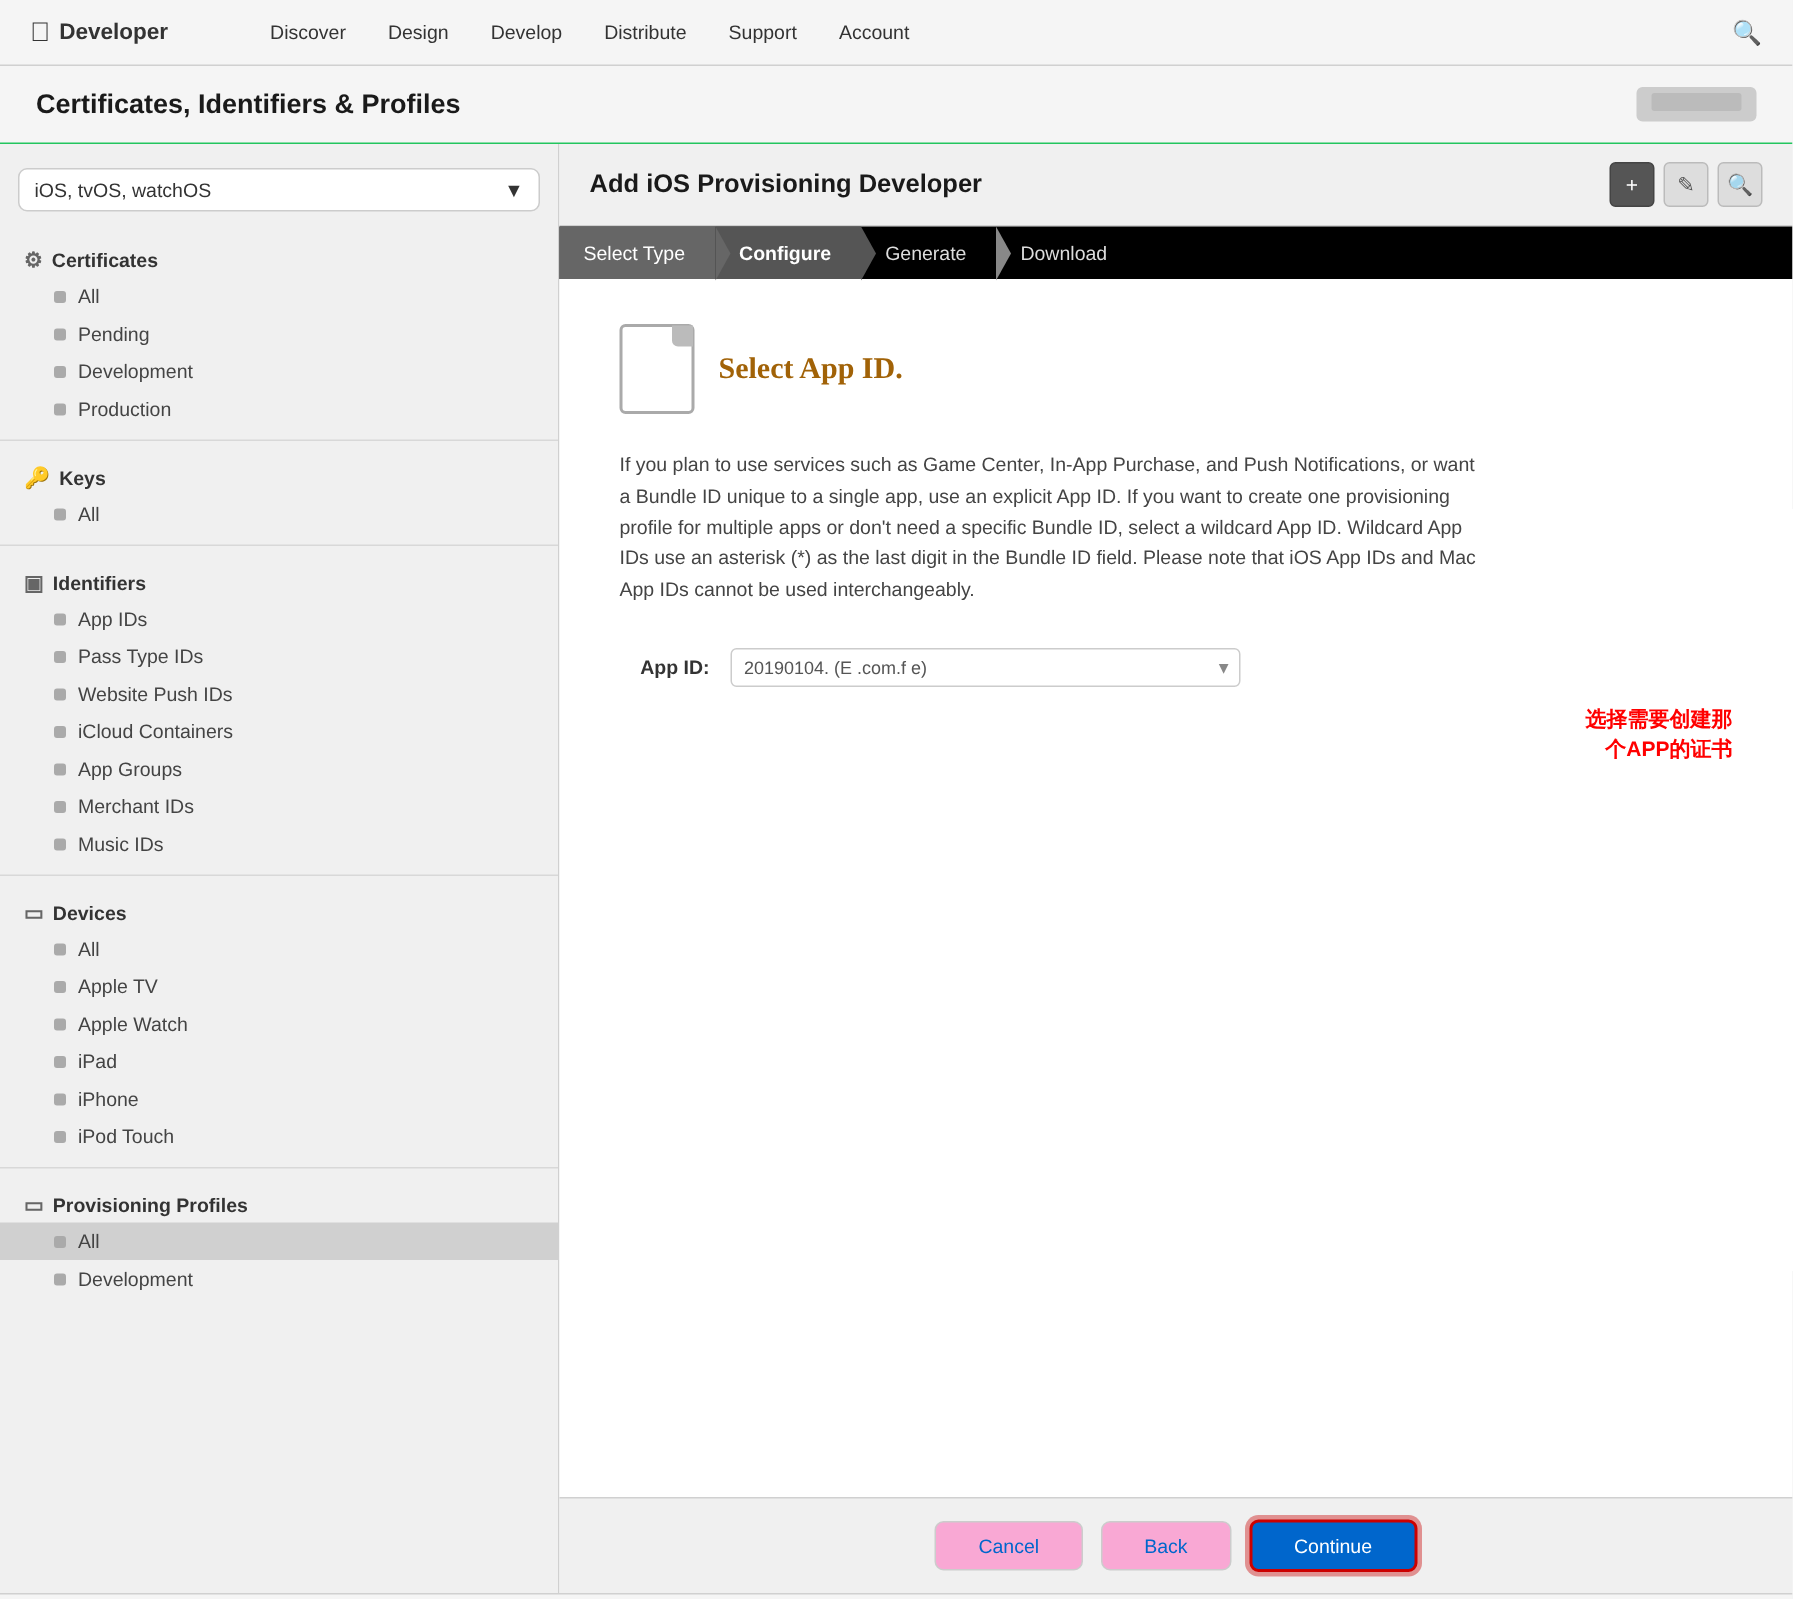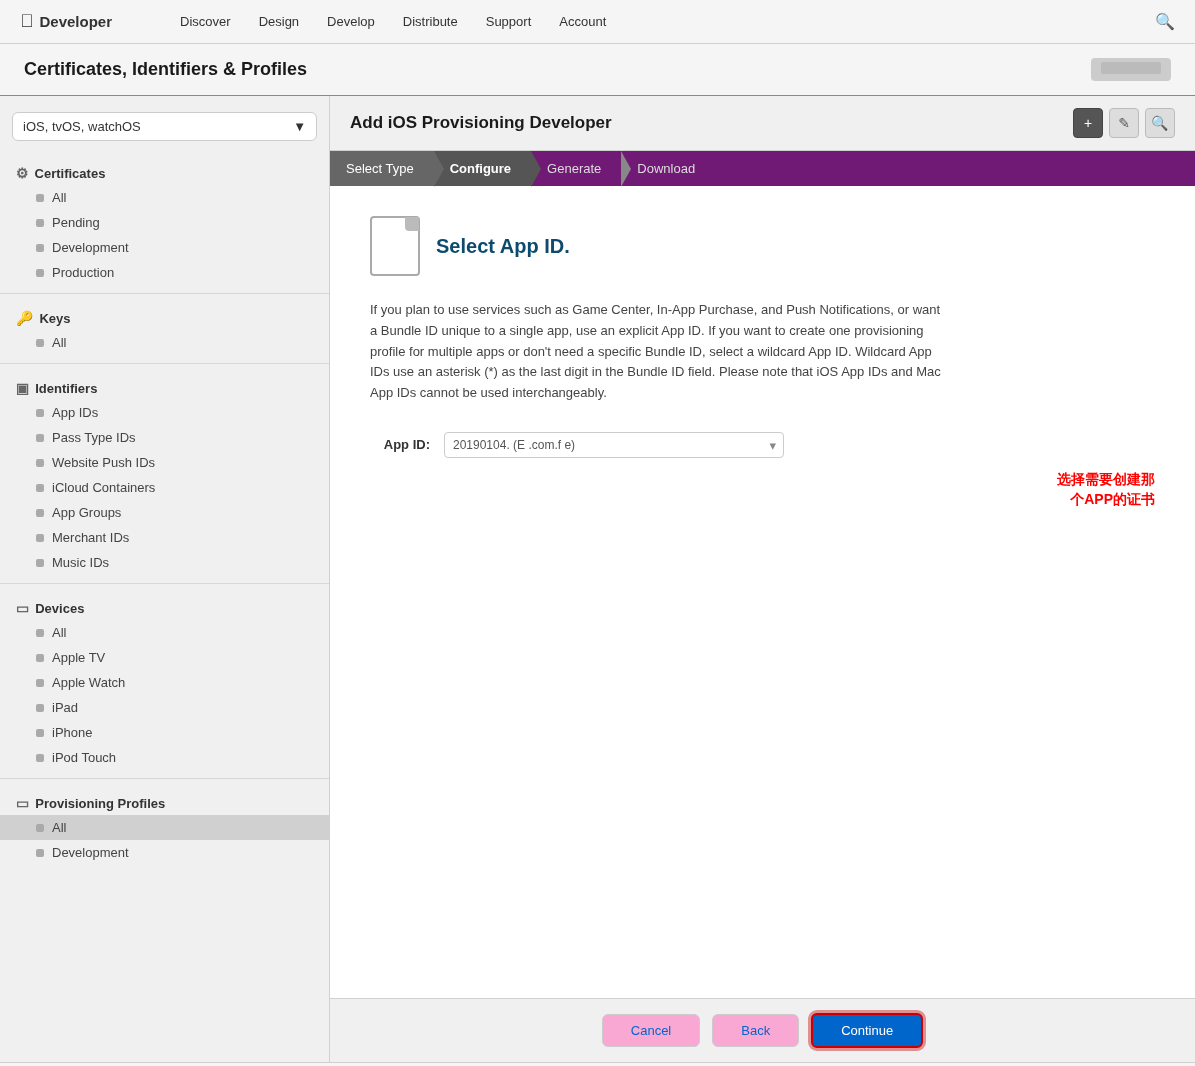--- a/index.html
+++ b/index.html
@@ -70,21 +70,21 @@
     }
 
     
     .main-layout {
       display: flex;
       min-height: calc(100vh - 100px);
     }
 
     
     .sidebar {
-      width: 330px;
+      width: 373px;
       background: #f0f0f0;
       border-right: 1px solid #d0d0d0;
       padding: 16px 0;
       flex-shrink: 0;
     }
     .sidebar-dropdown {
       margin: 0 12px 16px 12px;
       display: flex;
       align-items: center;
       background: white;
@@ -179,21 +179,21 @@
     .toolbar-btn.primary {
       background: #555;
       color: white;
       border-color: #444;
     }
 
     
     .breadcrumb-steps {
       display: flex;
       align-items: center;
-      background: #701a75;
+      background: #000000;
       padding: 0;
     }
     .step {
       display: flex;
       align-items: center;
       padding: 10px 20px 10px 16px;
       font-size: 13px;
       color: #ddd;
       position: relative;
     }
@@ -258,21 +258,22 @@
       top: -1px;
       right: -1px;
       width: 14px;
       height: 14px;
       background: #bbb;
       border-radius: 0 0 0 4px;
     }
     .select-app-id-title {
       font-size: 20px;
       font-weight: 700;
-      color: #0c4a6e;
+      color: #a16207;
+      font-family: Liberation Serif, serif;
     }
 
     .description-text {
       font-size: 13px;
       color: #444;
       line-height: 1.6;
       margin-bottom: 28px;
       max-width: 580px;
     }
 

